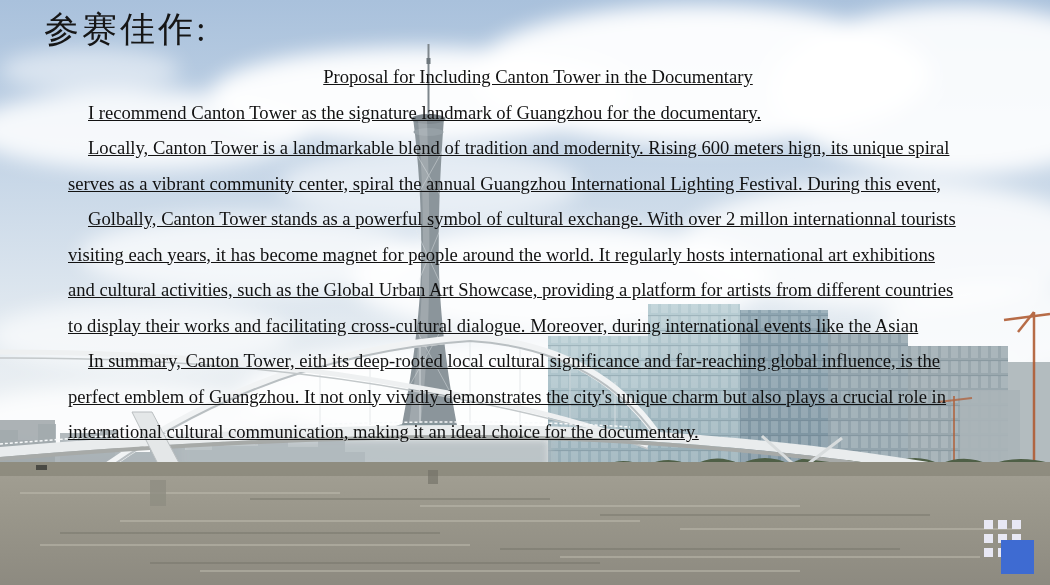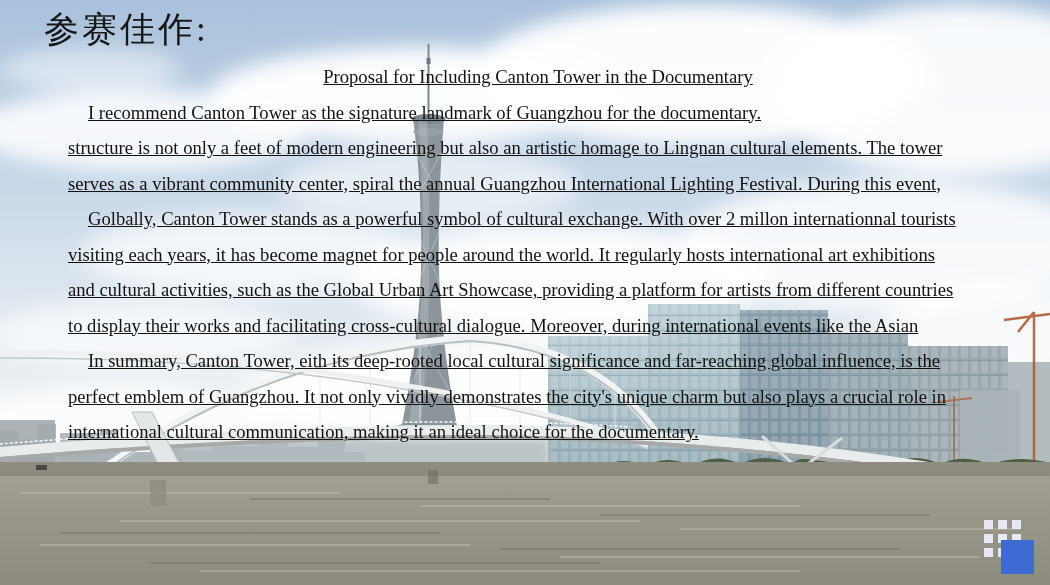--- a/index.html
+++ b/index.html
@@ -190,21 +190,21 @@
       <rect x="36" y="465" width="11" height="5" fill="#4a4a44"></rect>
       <rect x="428" y="470" width="10" height="14" fill="#6f6e64" opacity="0.6"></rect>
     </g>
   </svg>
 
   <div class="slide-title">参赛佳作:</div>
 
   <div class="body-text">
       <div class="line center">Proposal for Including Canton Tower in the Documentary</div>
       <div class="line indent">I recommend Canton Tower as the signature landmark of Guangzhou for the documentary.</div>
-      <div class="line">structure is not only a feet of modern engineering but also an artistic homage to Lingnan cultural elements. The tower</div>
+      <div class="line indent">Locally, Canton Tower is a landmarkable blend of tradition and modernity. Rising 600 meters hign, its unique spiral</div>
       <div class="line">serves as a vibrant community center, spiral the annual Guangzhou International Lighting Festival. During this event,</div>
       <div class="line indent">Golbally, Canton Tower stands as a powerful symbol of cultural exchange. With over 2 millon internationnal tourists</div>
       <div class="line">visiting each years, it has become magnet for people around the world. It regularly hosts international art exhibitions</div>
       <div class="line">and cultural activities, such as the Global Urban Art Showcase, providing a platform for artists from different countries</div>
       <div class="line">to display their works and facilitating cross-cultural dialogue. Moreover, during international events like the Asian</div>
       <div class="line indent">In summary, Canton Tower, eith its deep-rooted local cultural significance and far-reaching global influence, is the</div>
       <div class="line">perfect emblem of Guangzhou. It not only vividly demonstrates the city's unique charm but also plays a crucial role in</div>
       <div class="line">international cultural communication, making it an ideal choice for the documentary.</div>
     </div>
 

